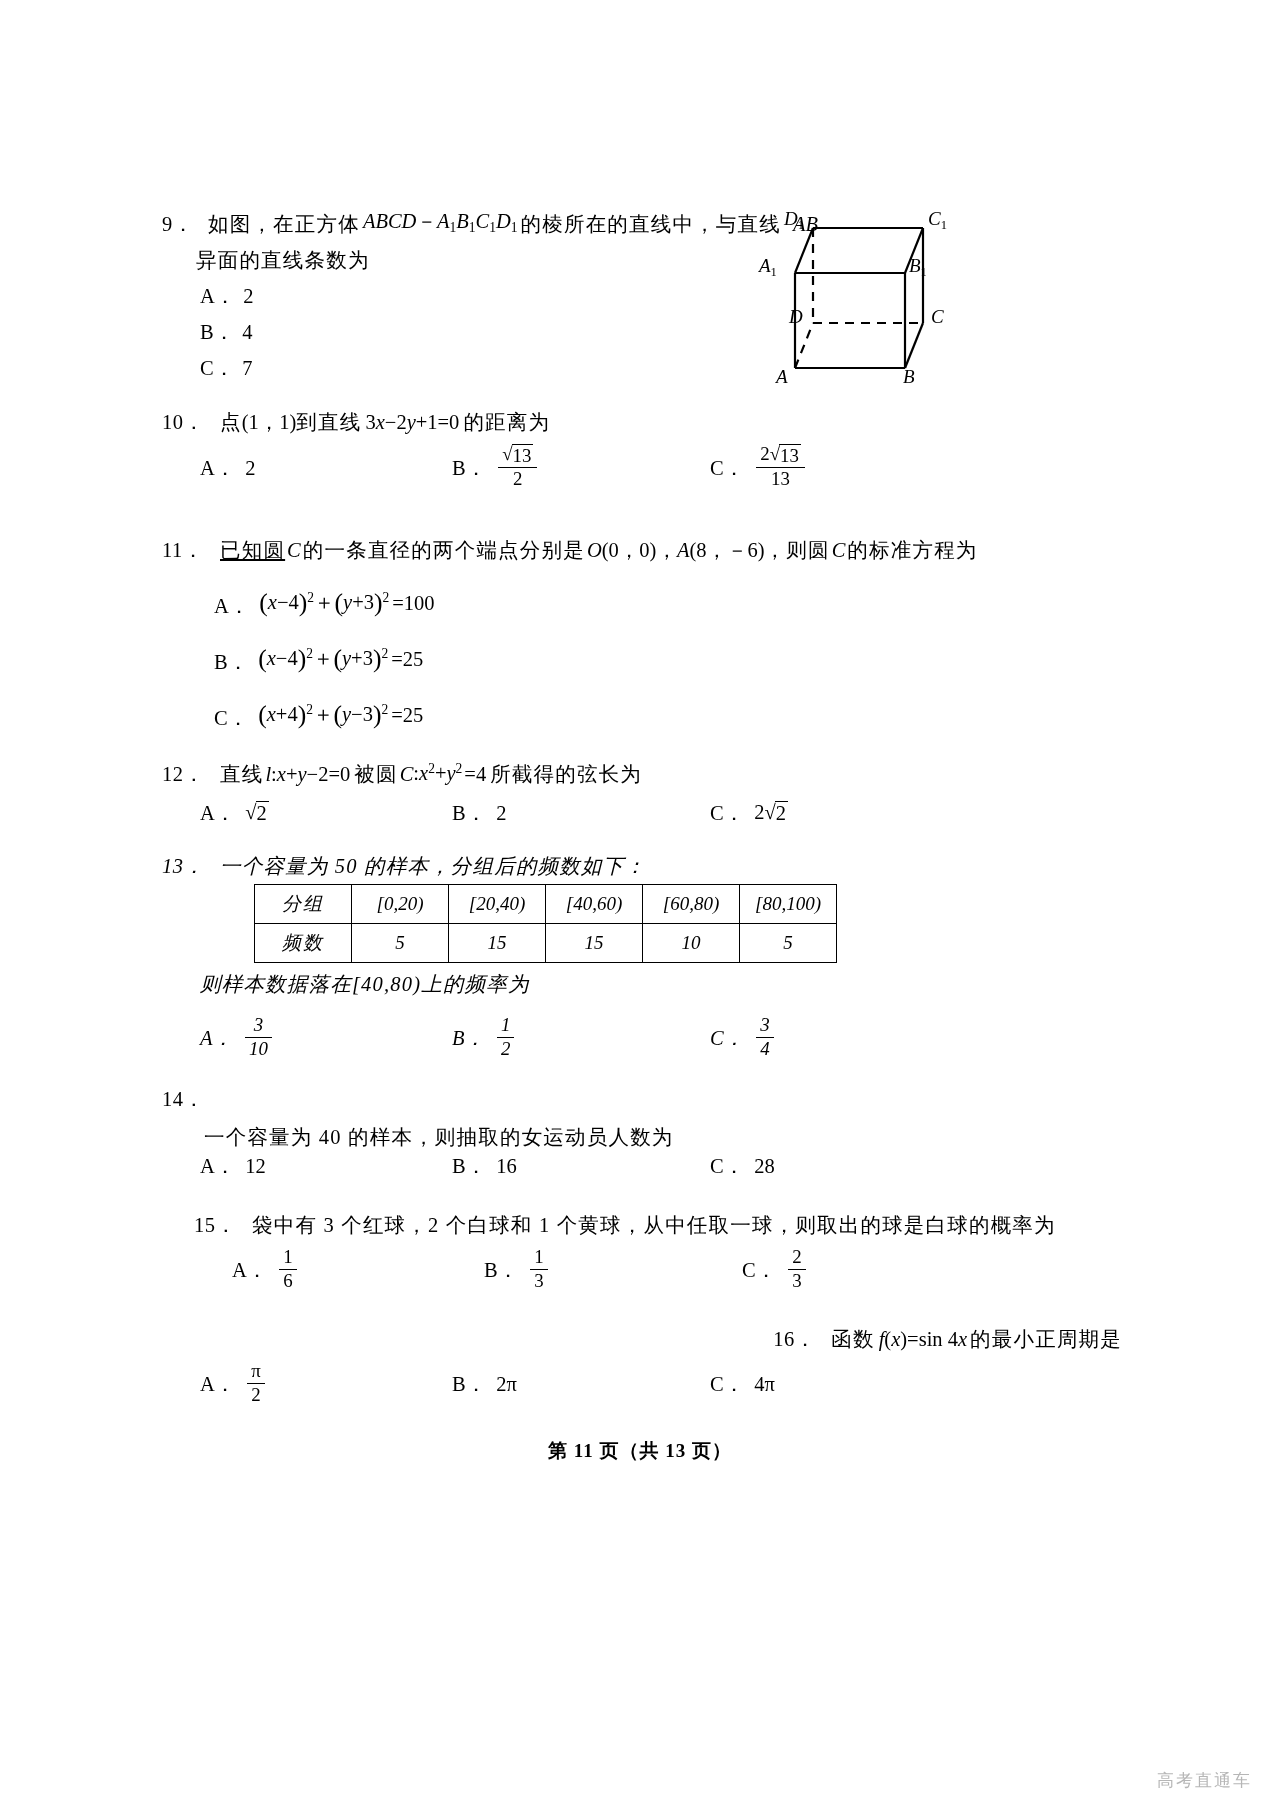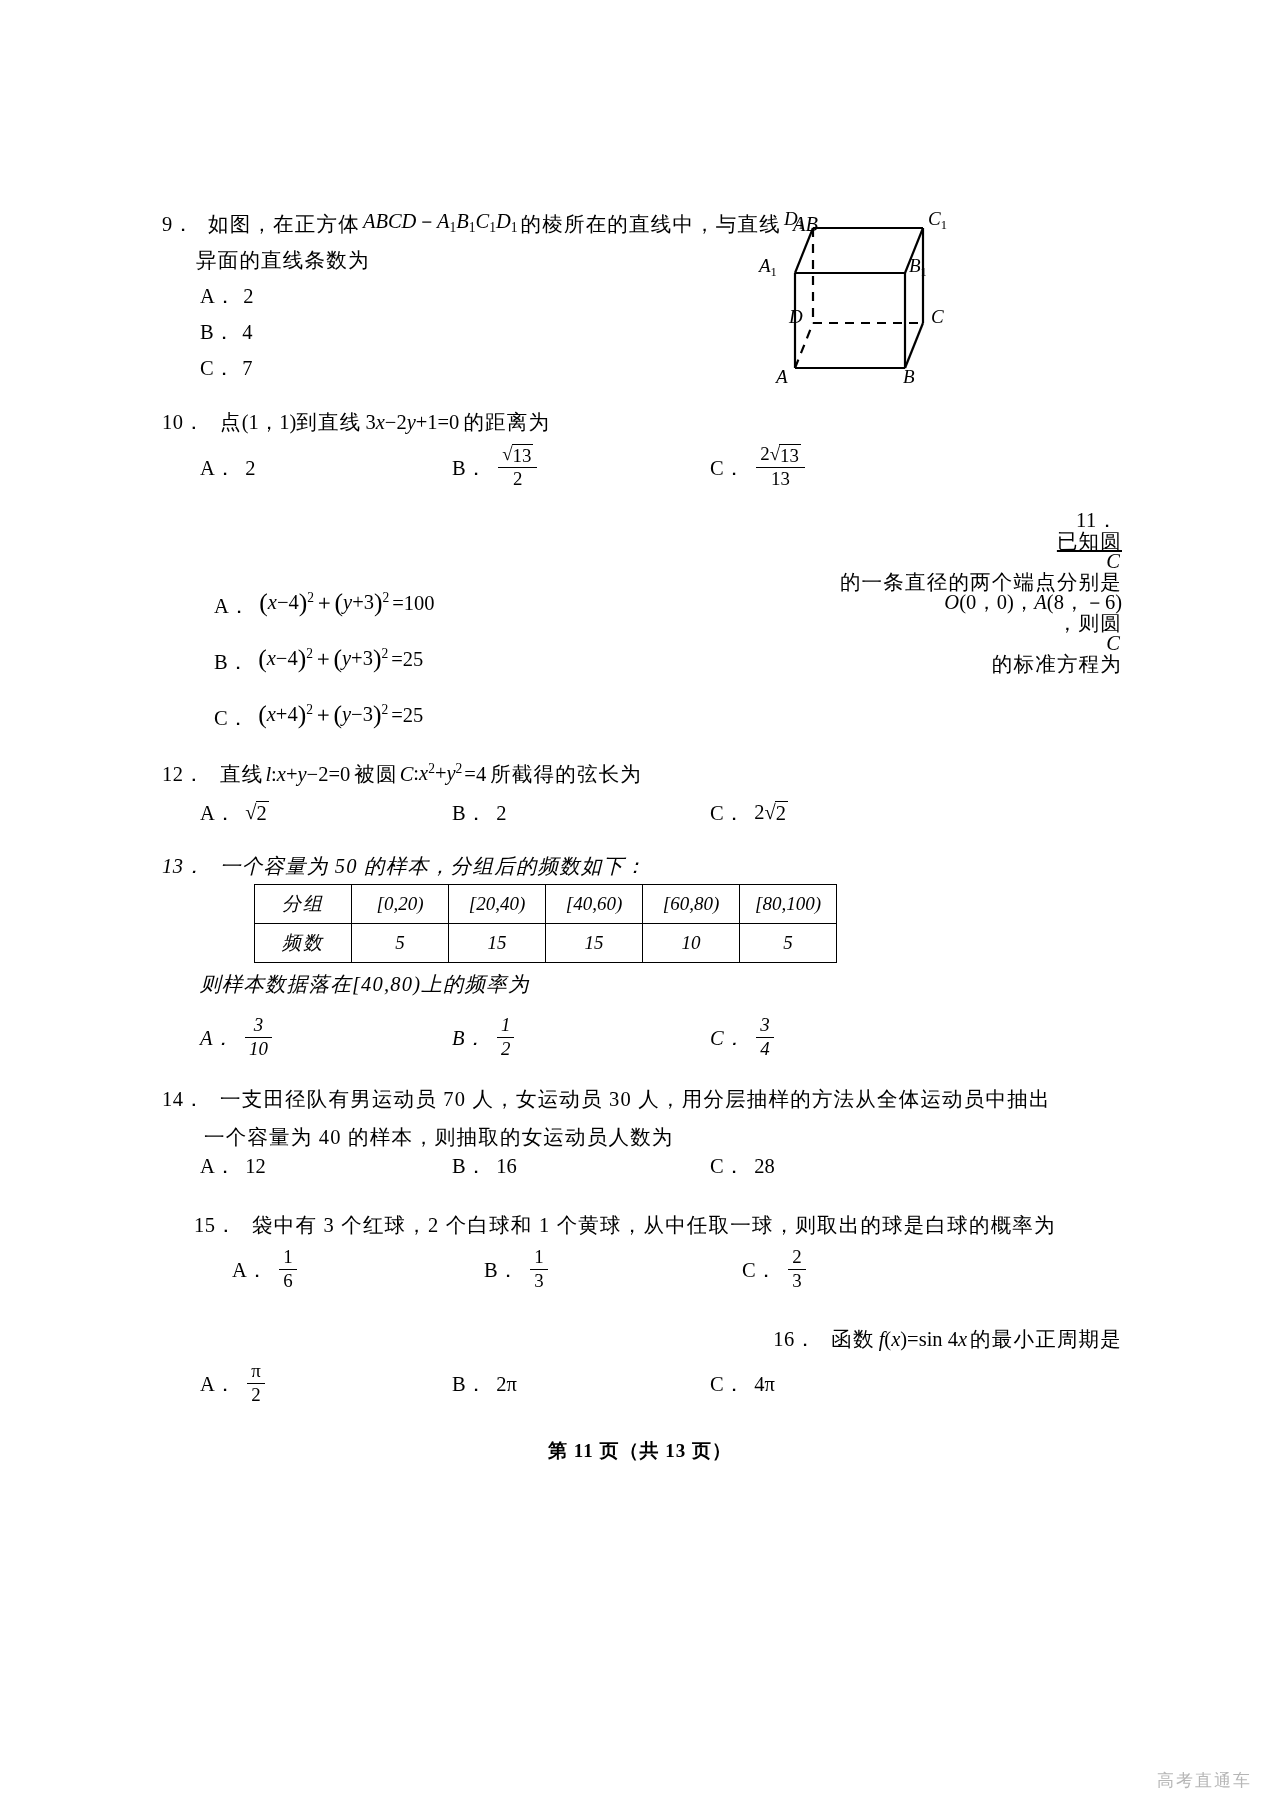--- a/index.html
+++ b/index.html
@@ -269,21 +269,21 @@
                   <span class="rad">√</span>
                   <span class="radicand">13</span>
                 </span></span>
             <span class="deno">13</span>
           </span>
         </div>
       </div>
     </div>
 
     <div class="q" style="margin-top:6px;">
-      <div class="qline" style="height:50px;flex-direction:column;">
+      <div class="qline" style="height:50px;">
         <span class="num">11．</span>
         <span class="cn" style="margin-left:12px;text-decoration:underline;">已知圆</span>
         <span class="math mi" style="margin:0 2px;">C</span>
         <span class="cn">的一条直径的两个端点分别是</span>
         <span class="math" style="margin-left:2px;">
           <span class="mi">O</span><span class="mn">(0，0)</span><span class="mn">，</span><span class="mi">A</span><span class="mn">(8，－6)</span>
         </span>
         <span class="cn">，则圆</span>
         <span class="math mi" style="margin:0 2px;">C</span>
         <span class="cn">的标准方程为</span>
@@ -400,21 +400,20 @@
             <span class="nume">3</span>
               <span class="deno">4</span>
           </span>
         </div>
       </div>
     </div>
 
     <div class="q" style="margin-top:0px;">
       <div class="qline" style="height:38px;">
         <span class="num">14．</span>
-        <span class="cn" style="margin-left:12px;">一支田径队有男运动员 70 人，女运动员 30 人，用分层抽样的方法从全体运动员中抽出</span>
       </div>
       <div class="qline" style="height:38px; padding-left:42px;">
         <span class="cn">一个容量为 40 的样本，则抽取的女运动员人数为</span>
       </div>
       <div class="opts" style="height:38px; padding-left:38px; align-items:center;">
         <div class="opt" style="width:252px;">
           <span class="opt-lab">A．</span>
           <span>12</span>
         </div>
         <div class="opt" style="width:258px;">

